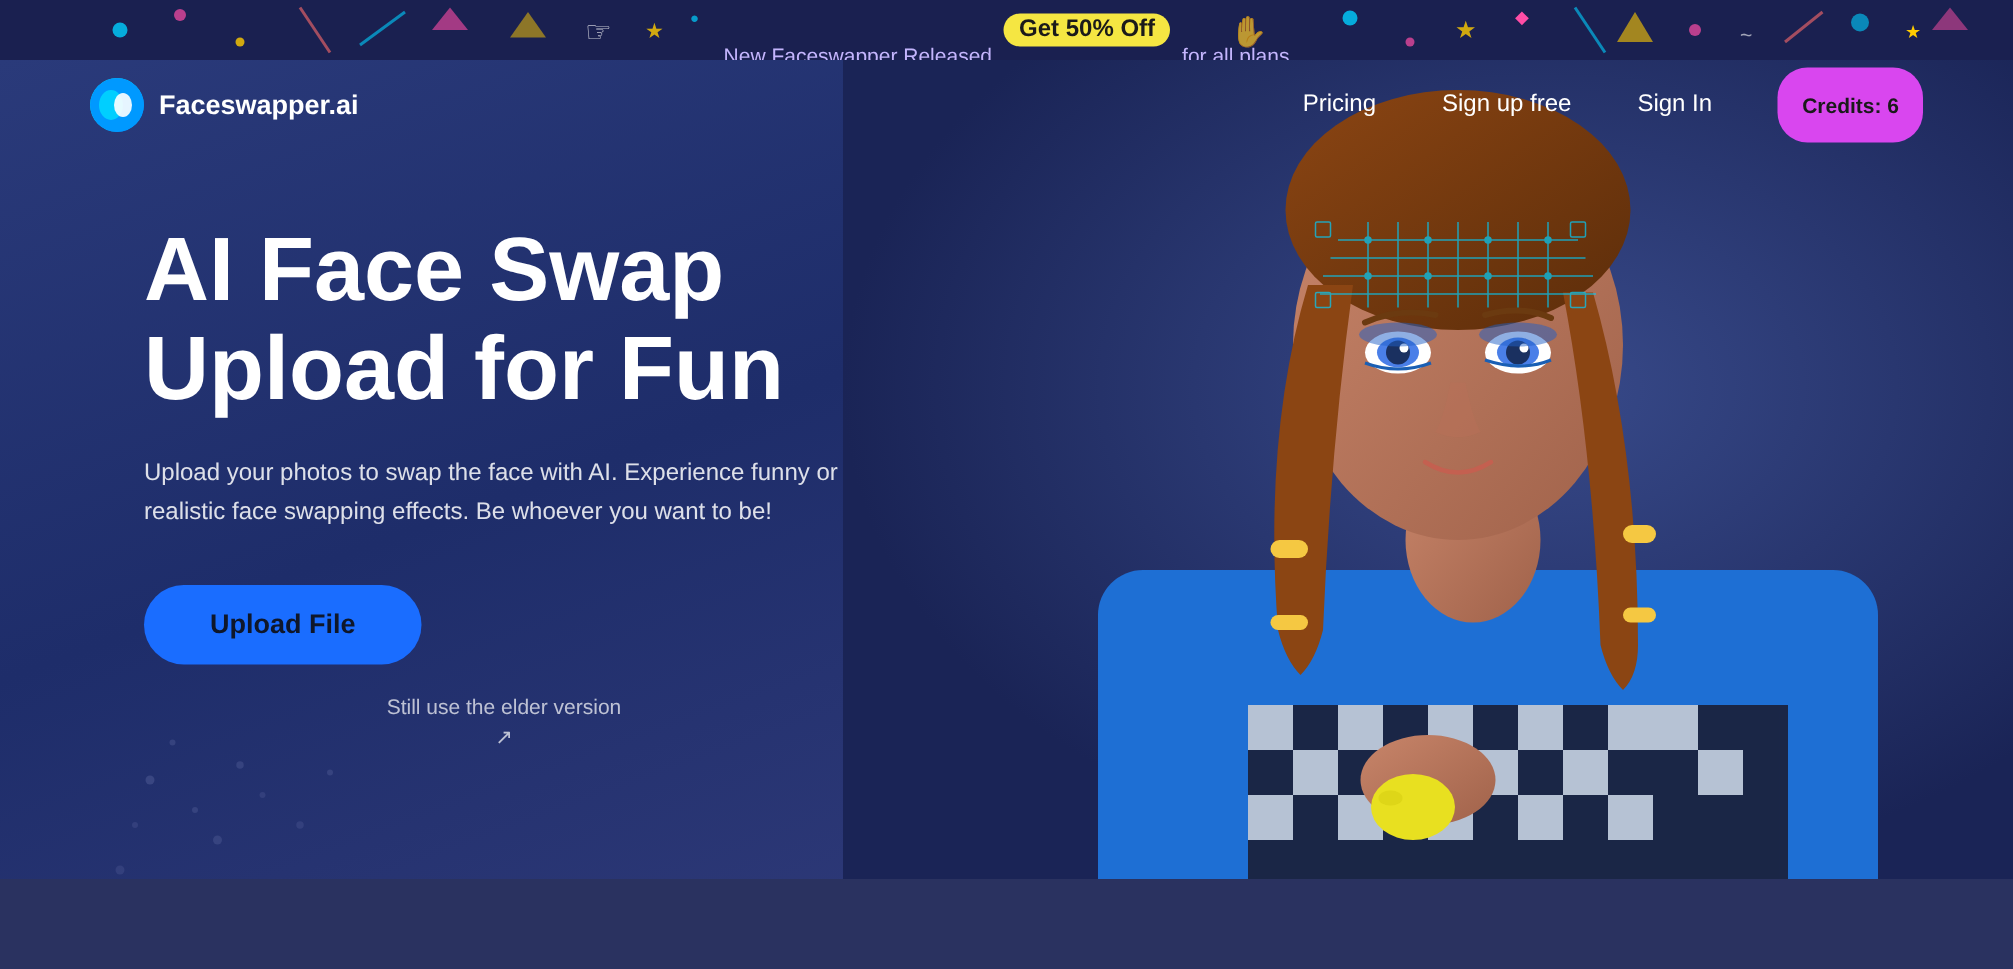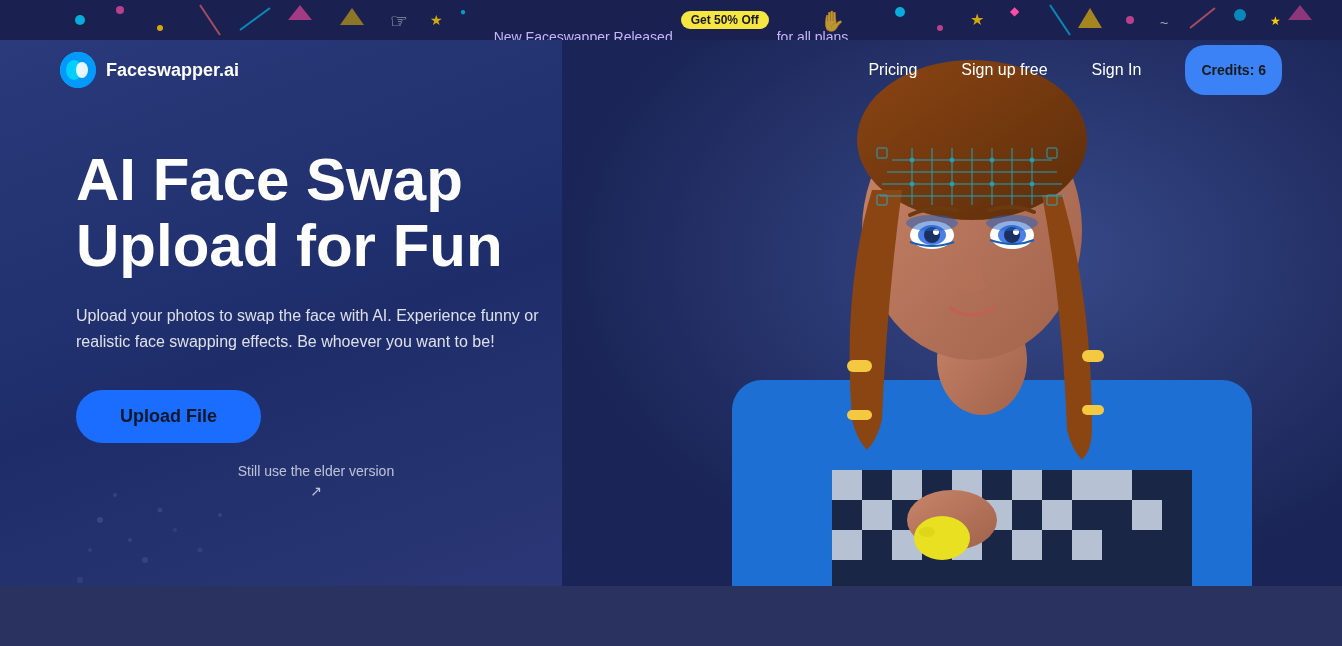--- a/index.html
+++ b/index.html
@@ -24,21 +24,21 @@
     }
     .top-bar-text {
       color: #c4b5fd;
       font-size: 14px;
       margin-top: 33px;
     }
     .top-bar-badge {
       background: #f5e642;
       color: #1a1a1a;
       font-weight: bold;
-      font-size: 12px;
+      font-size: 16px;
       padding: 2px 10px;
       border-radius: 12px;
     }
     
     .confetti {
       position: absolute;
       top: 0; left: 0; right: 0; bottom: 0;
       pointer-events: none;
       overflow: hidden;
     }
@@ -84,21 +84,21 @@
       align-items: center;
       gap: 44px;
     }
     .nav-link {
       color: #fff;
       font-size: 16px;
       text-decoration: none;
       cursor: pointer;
     }
     .credits-badge {
-      background: #3b82f6;
+      background: #d946ef;
       color: #1a1a1a;
       font-weight: bold;
       font-size: 14px;
       padding: 17px 16px;
       border-radius: 20px;
       cursor: pointer;
     }
 
     
     .hero {
@@ -116,21 +116,21 @@
       position: absolute;
       top: 0; left: 0; right: 0; bottom: 0;
       pointer-events: none;
       overflow: hidden;
     }
 
     
     .hero-content {
       position: relative;
       z-index: 5;
-      padding-left: 76px;
+      padding-left: 96px;
       padding-top: 20px;
       max-width: 620px;
     }
     .hero-title {
       color: #fff;
       font-size: 60px;
       font-weight: 800;
       line-height: 1.1;
       margin-bottom: 24px;
     }

